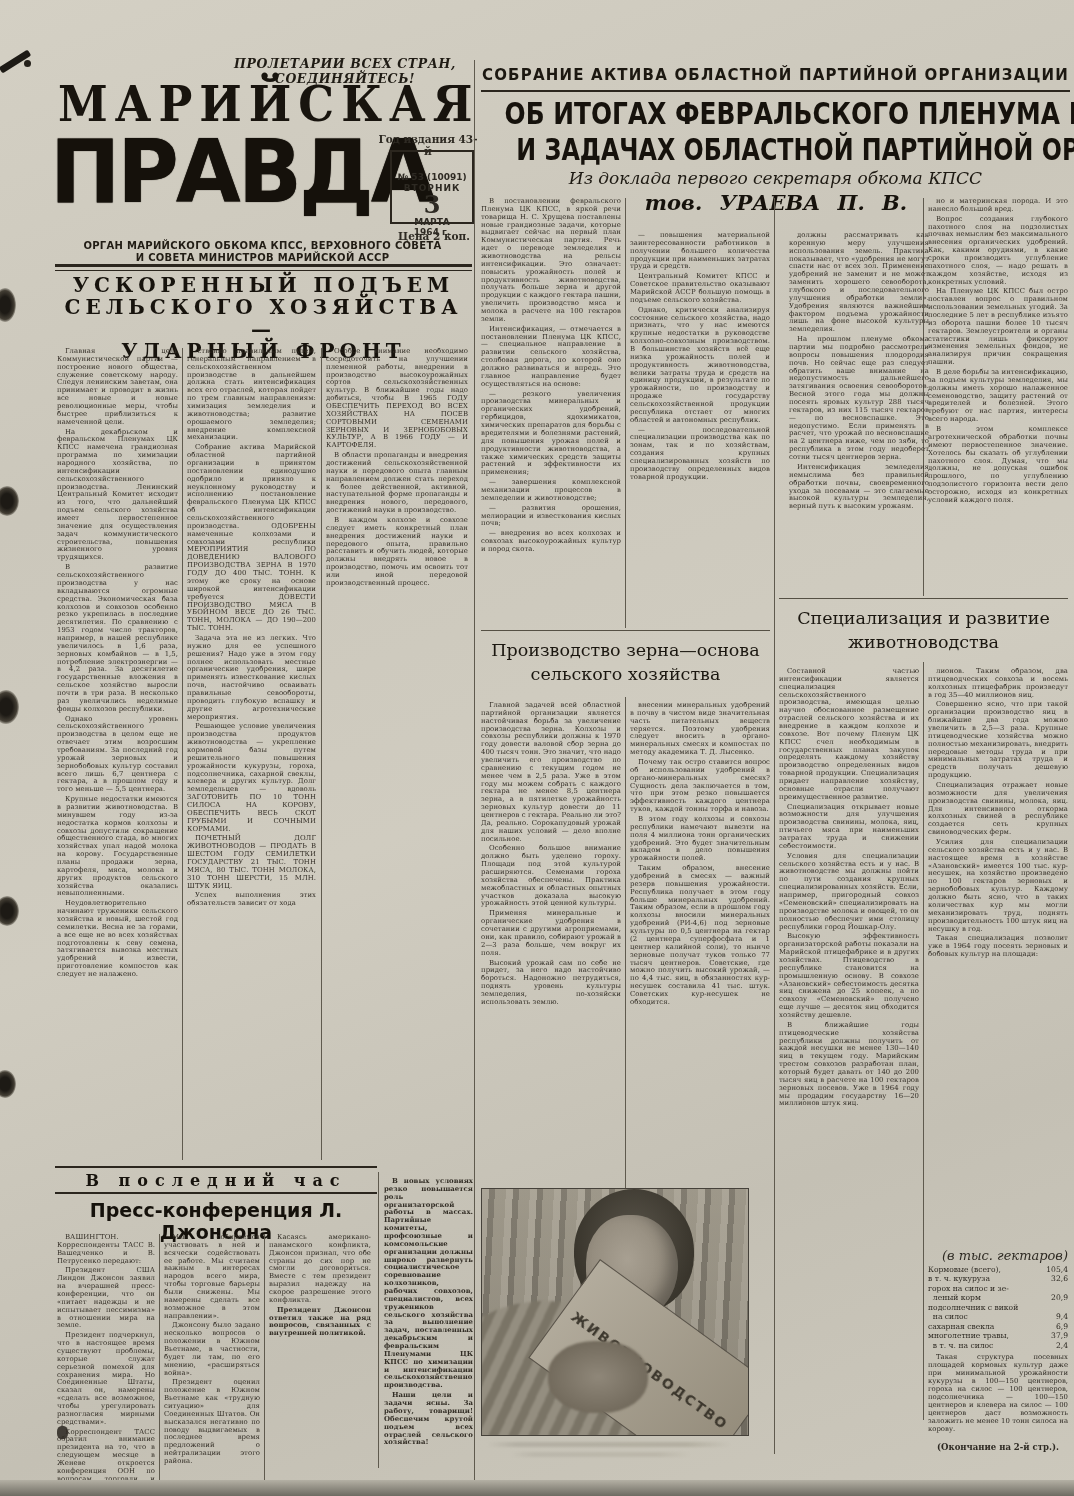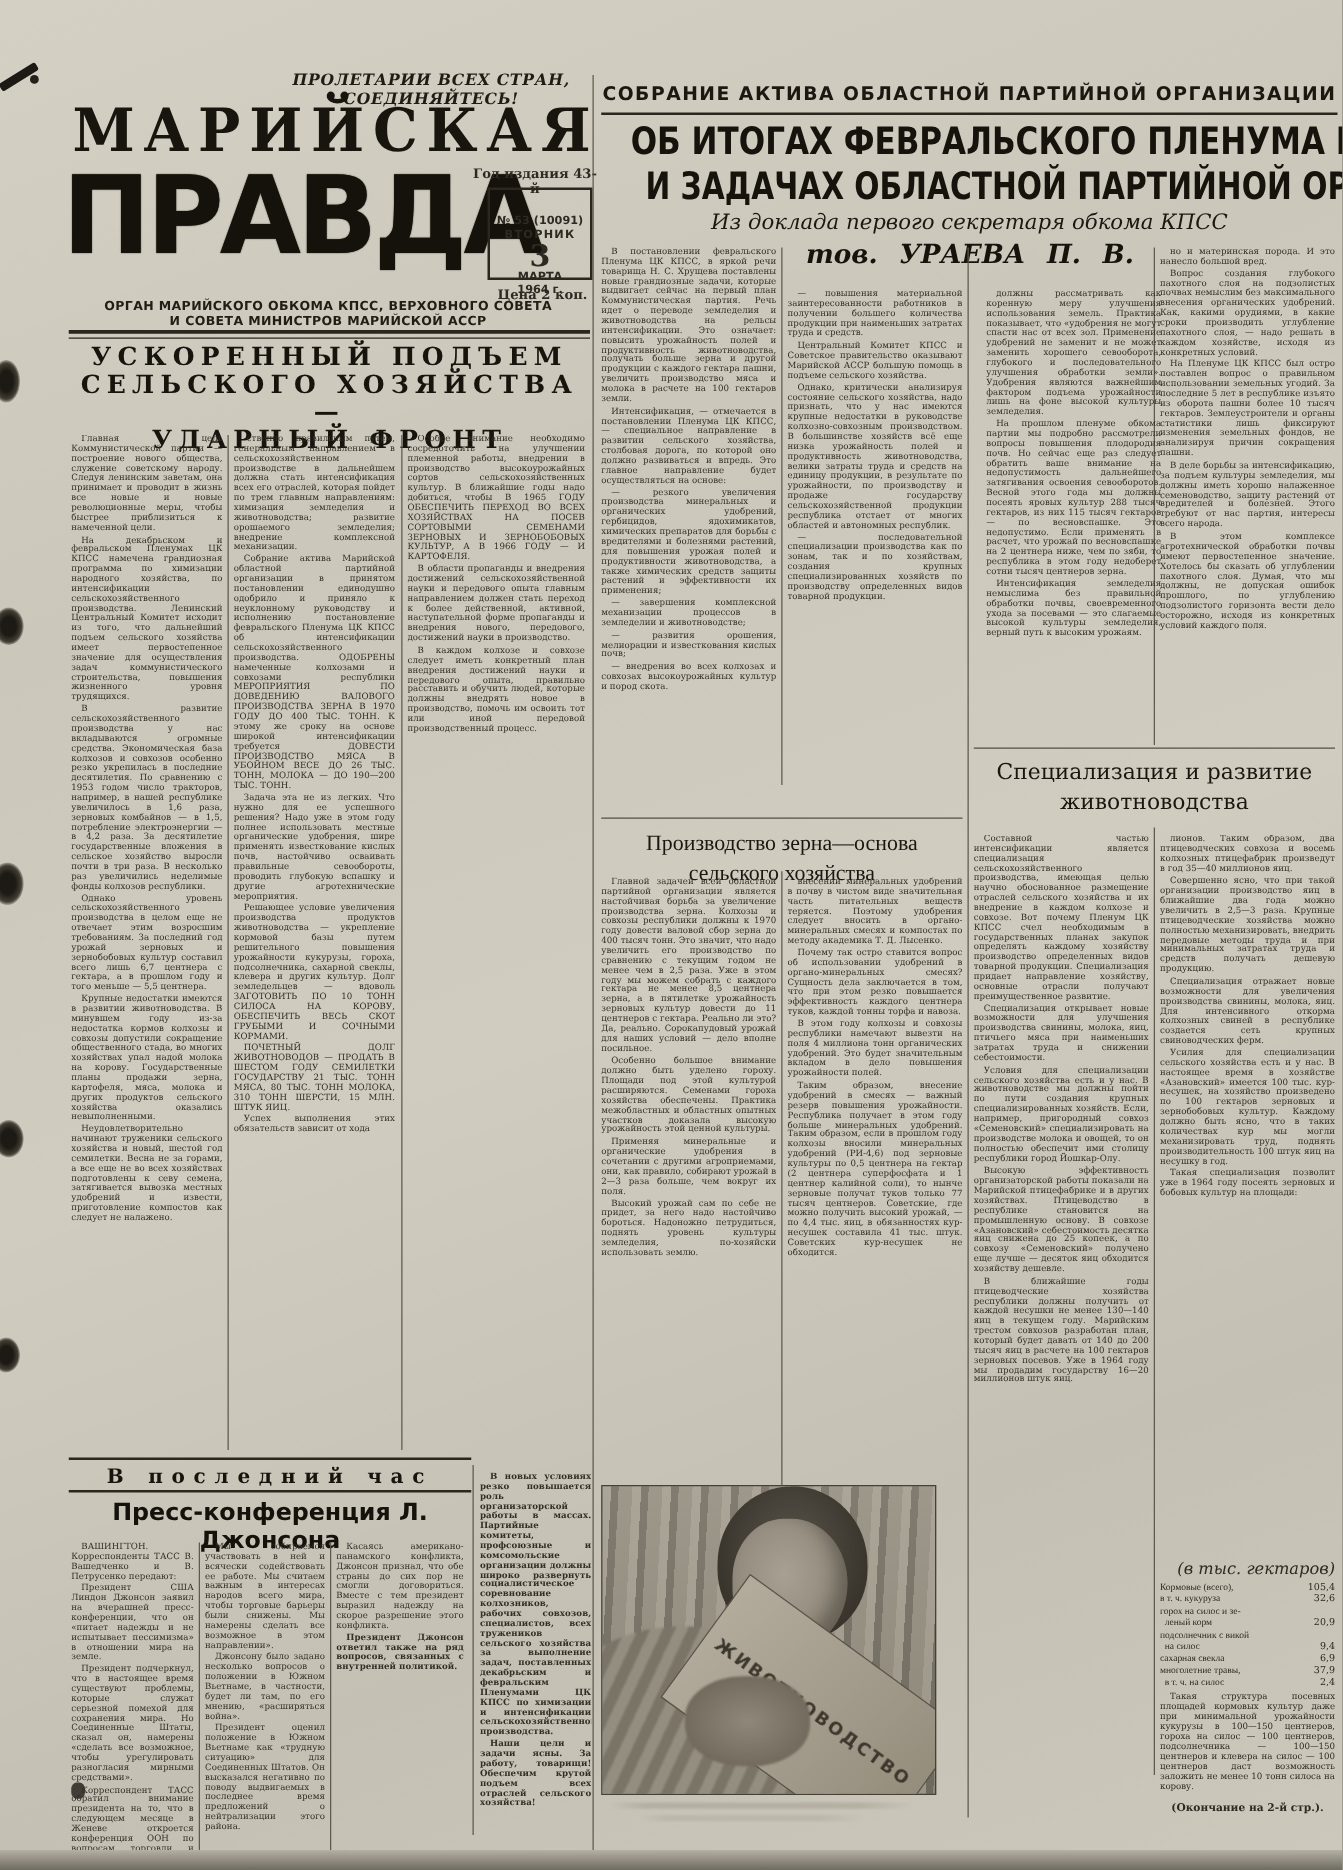--- a/index.html
+++ b/index.html
@@ -47,21 +47,21 @@
   .hl2{top:72px;transform:scale(.88,1.12);transform-origin:center top;}
   .subhead{position:absolute;left:0;top:108px;width:100%;text-align:center;
         font:italic 17px "DejaVu Serif",serif;color:#1d1912;}
   .speaker{position:absolute;left:140px;top:130px;width:310px;text-align:center;
         font:italic bold 21px "DejaVu Serif",serif;word-spacing:10px;color:#16120c;}
   .sec-head{position:absolute;text-align:center;font:17.5px "DejaVu Serif",serif;
         color:#1b1710;line-height:1.35;border-top:1px solid #555044;padding-top:8px;}
   .table-zone{position:absolute;left:447px;top:1188px;width:140px;font-family:"DejaVu Serif",serif;}
   .tcap{text-align:right;font-size:13px;font-style:italic;margin-bottom:2px;}
   .trow{display:flex;justify-content:space-between;font-size:7.6px;line-height:1.25;}
-  .tlabel{white-space:pre-wrap;font-family:Liberation Serif, serif;}
+  .tlabel{white-space:pre-wrap;}
   .tnote{font-size:6.9px;line-height:1.15;text-align:justify;margin-top:4px;text-indent:8px;}
   .tcont{text-align:center;font:bold 8.5px "DejaVu Serif",serif;margin-top:8px;}
   
   .editorial{position:absolute;left:55px;top:270px;width:417px;height:900px;}
   .ed-headline{position:absolute;left:0;top:4px;width:100%;text-align:center;}
   .ed-headline p{margin:0;font:bold 20px "DejaVu Serif",serif;letter-spacing:5px;
         line-height:22px;color:#17130d;text-indent:0;}
   
   .press{position:absolute;left:55px;top:1166px;width:322px;height:330px;border-top:2px solid #2b261e;}
   .lh-title{width:100%;text-align:center;font:bold 16px "DejaVu Serif",serif;
@@ -167,21 +167,21 @@
         <p>Интенсификация земледелия немыслима без правильной обработки почвы, своевременного ухода за посевами — это слагаемые высокой культуры земледелия, верный путь к высоким урожаям.</p>
       </div>
     <div class="bodycol" style="left:447px;top:138px;width:140px;height:398px;">
         <p>но и материнская порода. И это нанесло большой вред.</p>
         <p>Вопрос создания глубокого пахотного слоя на подзолистых почвах немыслим без максимального внесения органических удобрений. Как, какими орудиями, в какие сроки производить углубление пахотного слоя, — надо решать в каждом хозяйстве, исходя из конкретных условий.</p>
         <p>На Пленуме ЦК КПСС был остро поставлен вопрос о правильном использовании земельных угодий. За последние 5 лет в республике изъято из оборота пашни более 10 тысяч гектаров. Землеустроители и органы статистики лишь фиксируют изменения земельных фондов, не анализируя причин сокращения пашни.</p>
         <p>В деле борьбы за интенсификацию, за подъем культуры земледелия, мы должны иметь хорошо налаженное семеноводство, защиту растений от вредителей и болезней. Этого требуют от нас партия, интересы всего народа.</p>
         <p>В этом комплексе агротехнической обработки почвы имеют первостепенное значение. Хотелось бы сказать об углублении пахотного слоя. Думая, что мы должны, не допуская ошибок прошлого, по углублению подзолистого горизонта вести дело осторожно, исходя из конкретных условий каждого поля.</p>
       </div>
 
-    <div class="sec-head" style="left:0;top:594px;width:289px;font-family:Liberation Serif, serif;">
+    <div class="sec-head" style="left:0;top:570px;width:289px;">
       <div>Производство зерна—основа</div>
       <div>сельского хозяйства</div>
     </div>
     <div class="bodycol" style="left:0;top:642px;width:140px;height:484px;">
         <p>Главной задачей всей областной партийной организации является настойчивая борьба за увеличение производства зерна. Колхозы и совхозы республики должны к 1970 году довести валовой сбор зерна до 400 тысяч тонн. Это значит, что надо увеличить его производство по сравнению с текущим годом не менее чем в 2,5 раза. Уже в этом году мы можем собрать с каждого гектара не менее 8,5 центнера зерна, а в пятилетке урожайность зерновых культур довести до 11 центнеров с гектара. Реально ли это? Да, реально. Сорокапудовый урожай для наших условий — дело вполне посильное.</p>
         <p>Особенно большое внимание должно быть уделено гороху. Площади под этой культурой расширяются. Семенами гороха хозяйства обеспечены. Практика межобластных и областных опытных участков доказала высокую урожайность этой ценной культуры.</p>
         <p>Применяя минеральные и органические удобрения в сочетании с другими агроприемами, они, как правило, собирают урожай в 2—3 раза больше, чем вокруг их поля.</p>
         <p>Высокий урожай сам по себе не придет, за него надо настойчиво бороться. Надоножно петрудиться, поднять уровень культуры земледелия, по-хозяйски использовать землю.</p>
       </div>
     <div class="bodycol" style="left:149px;top:642px;width:140px;height:484px;">

